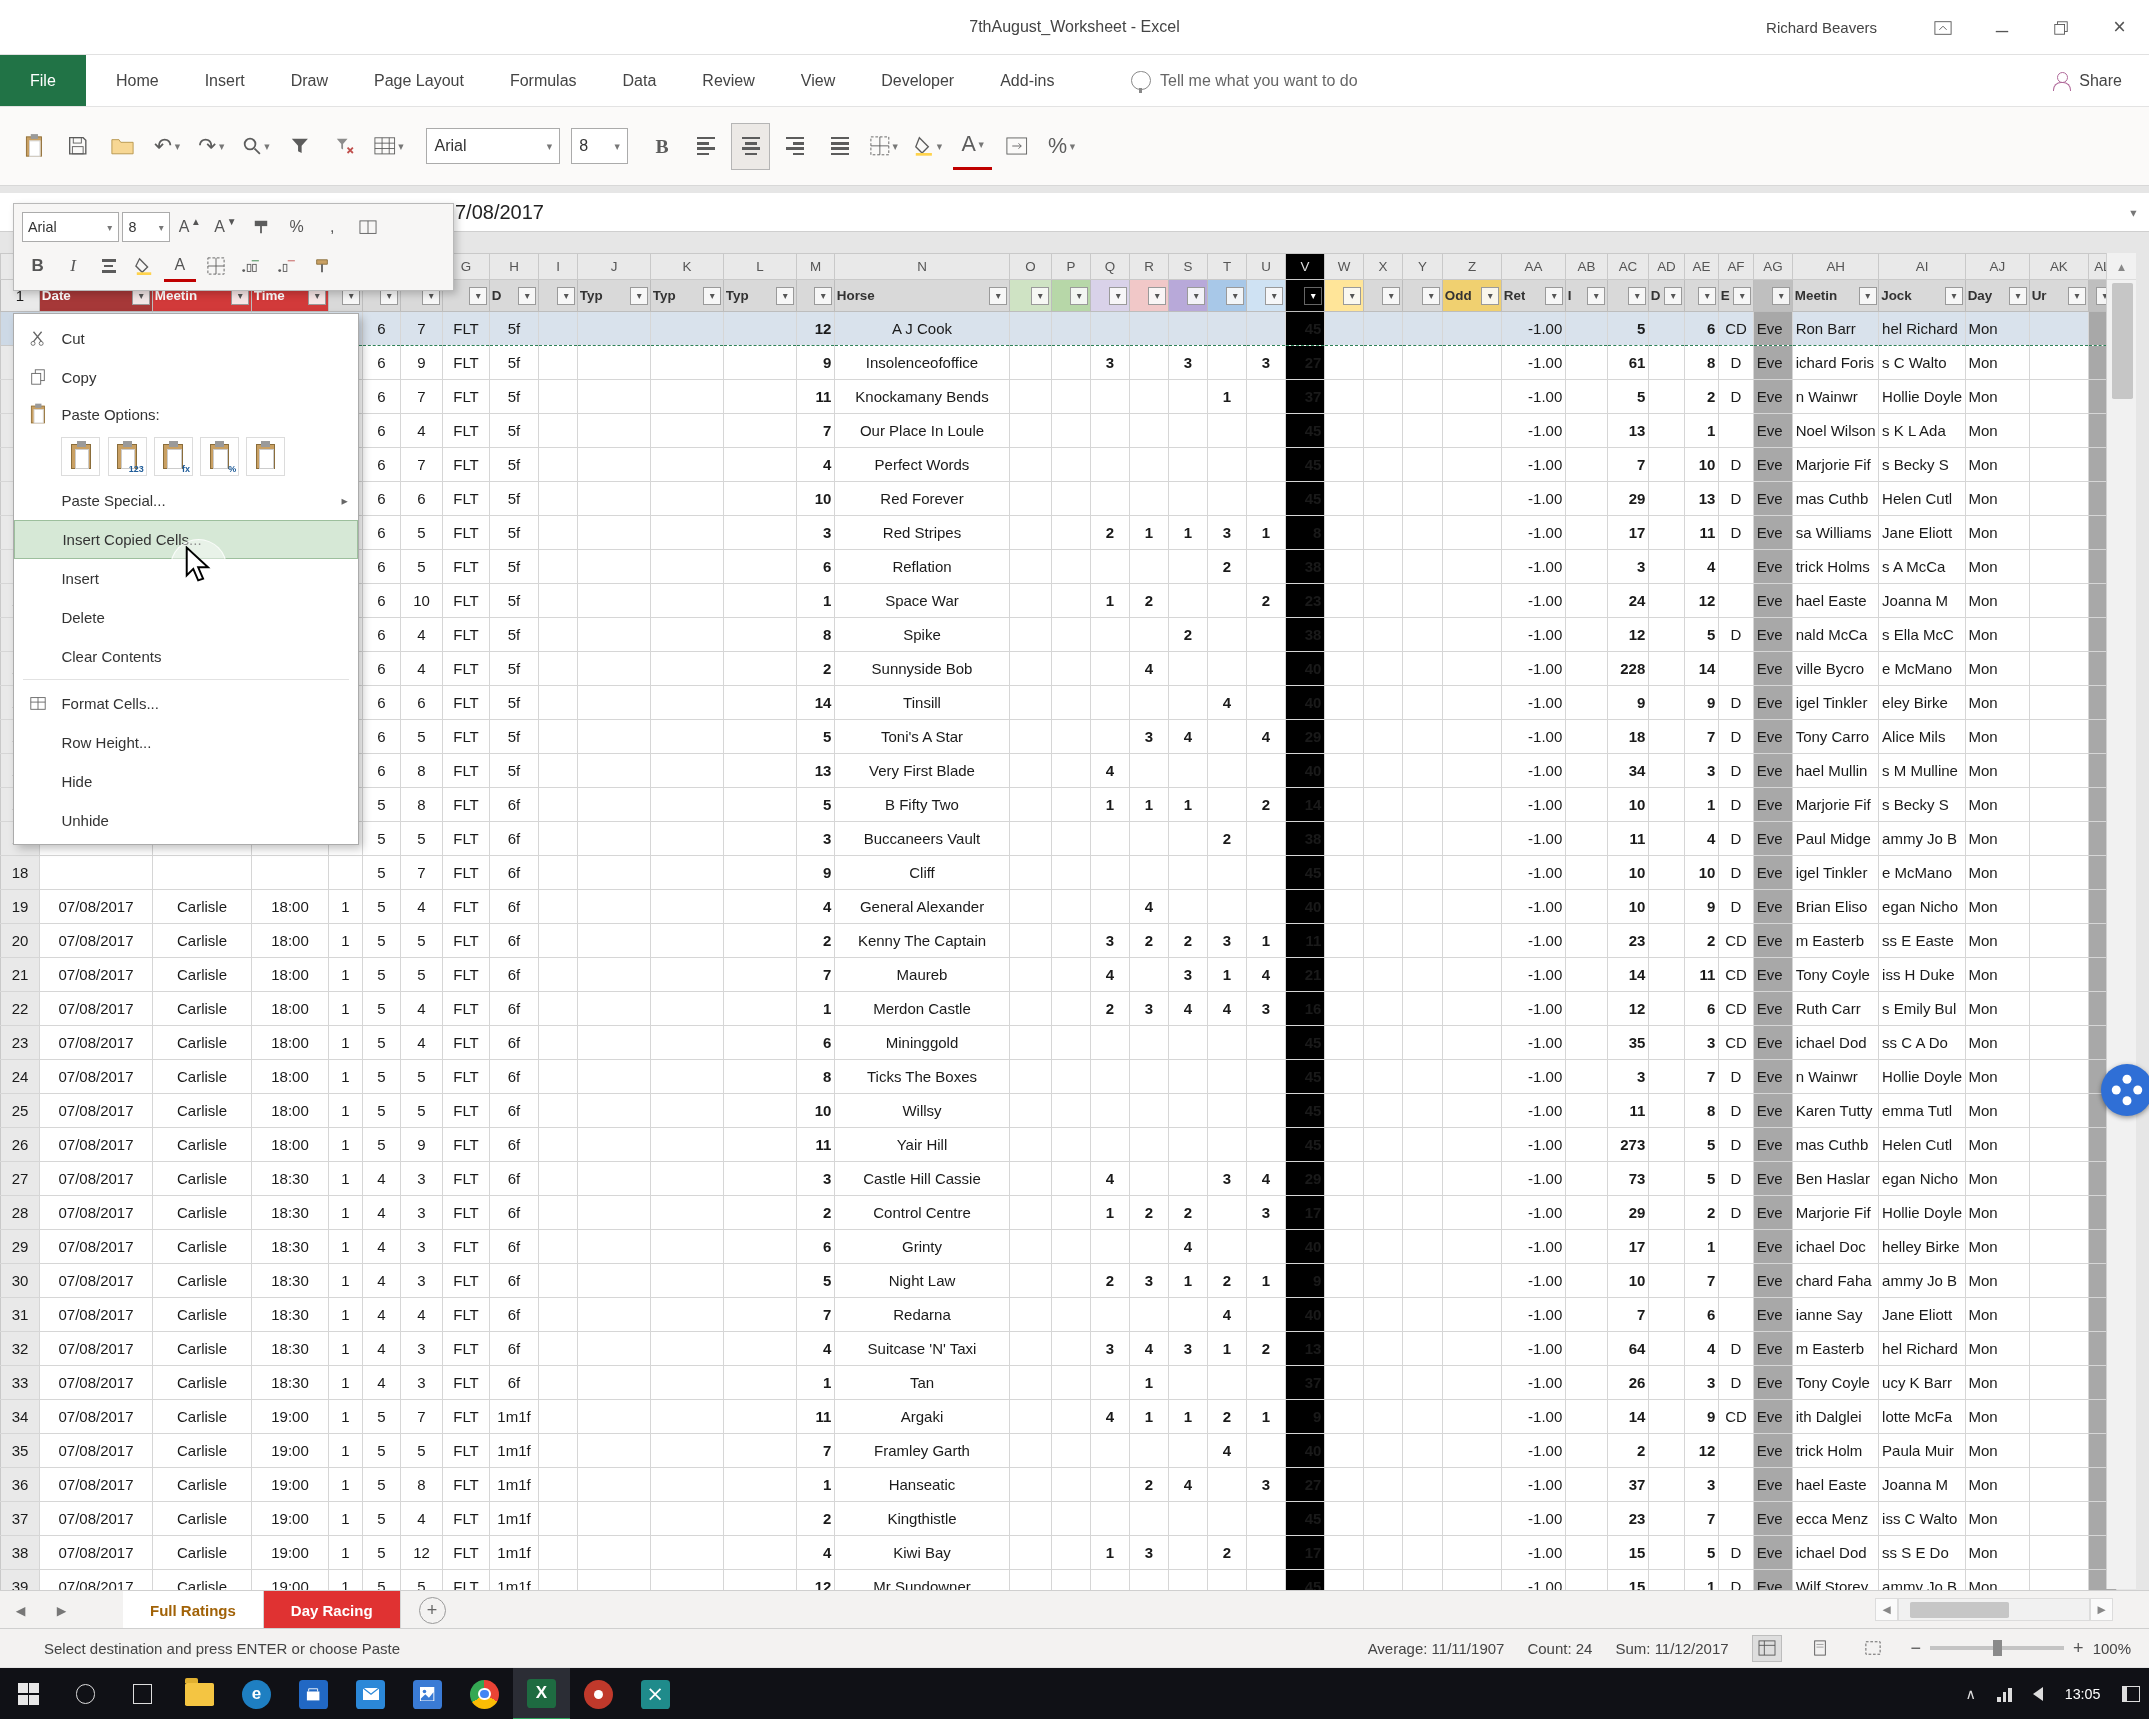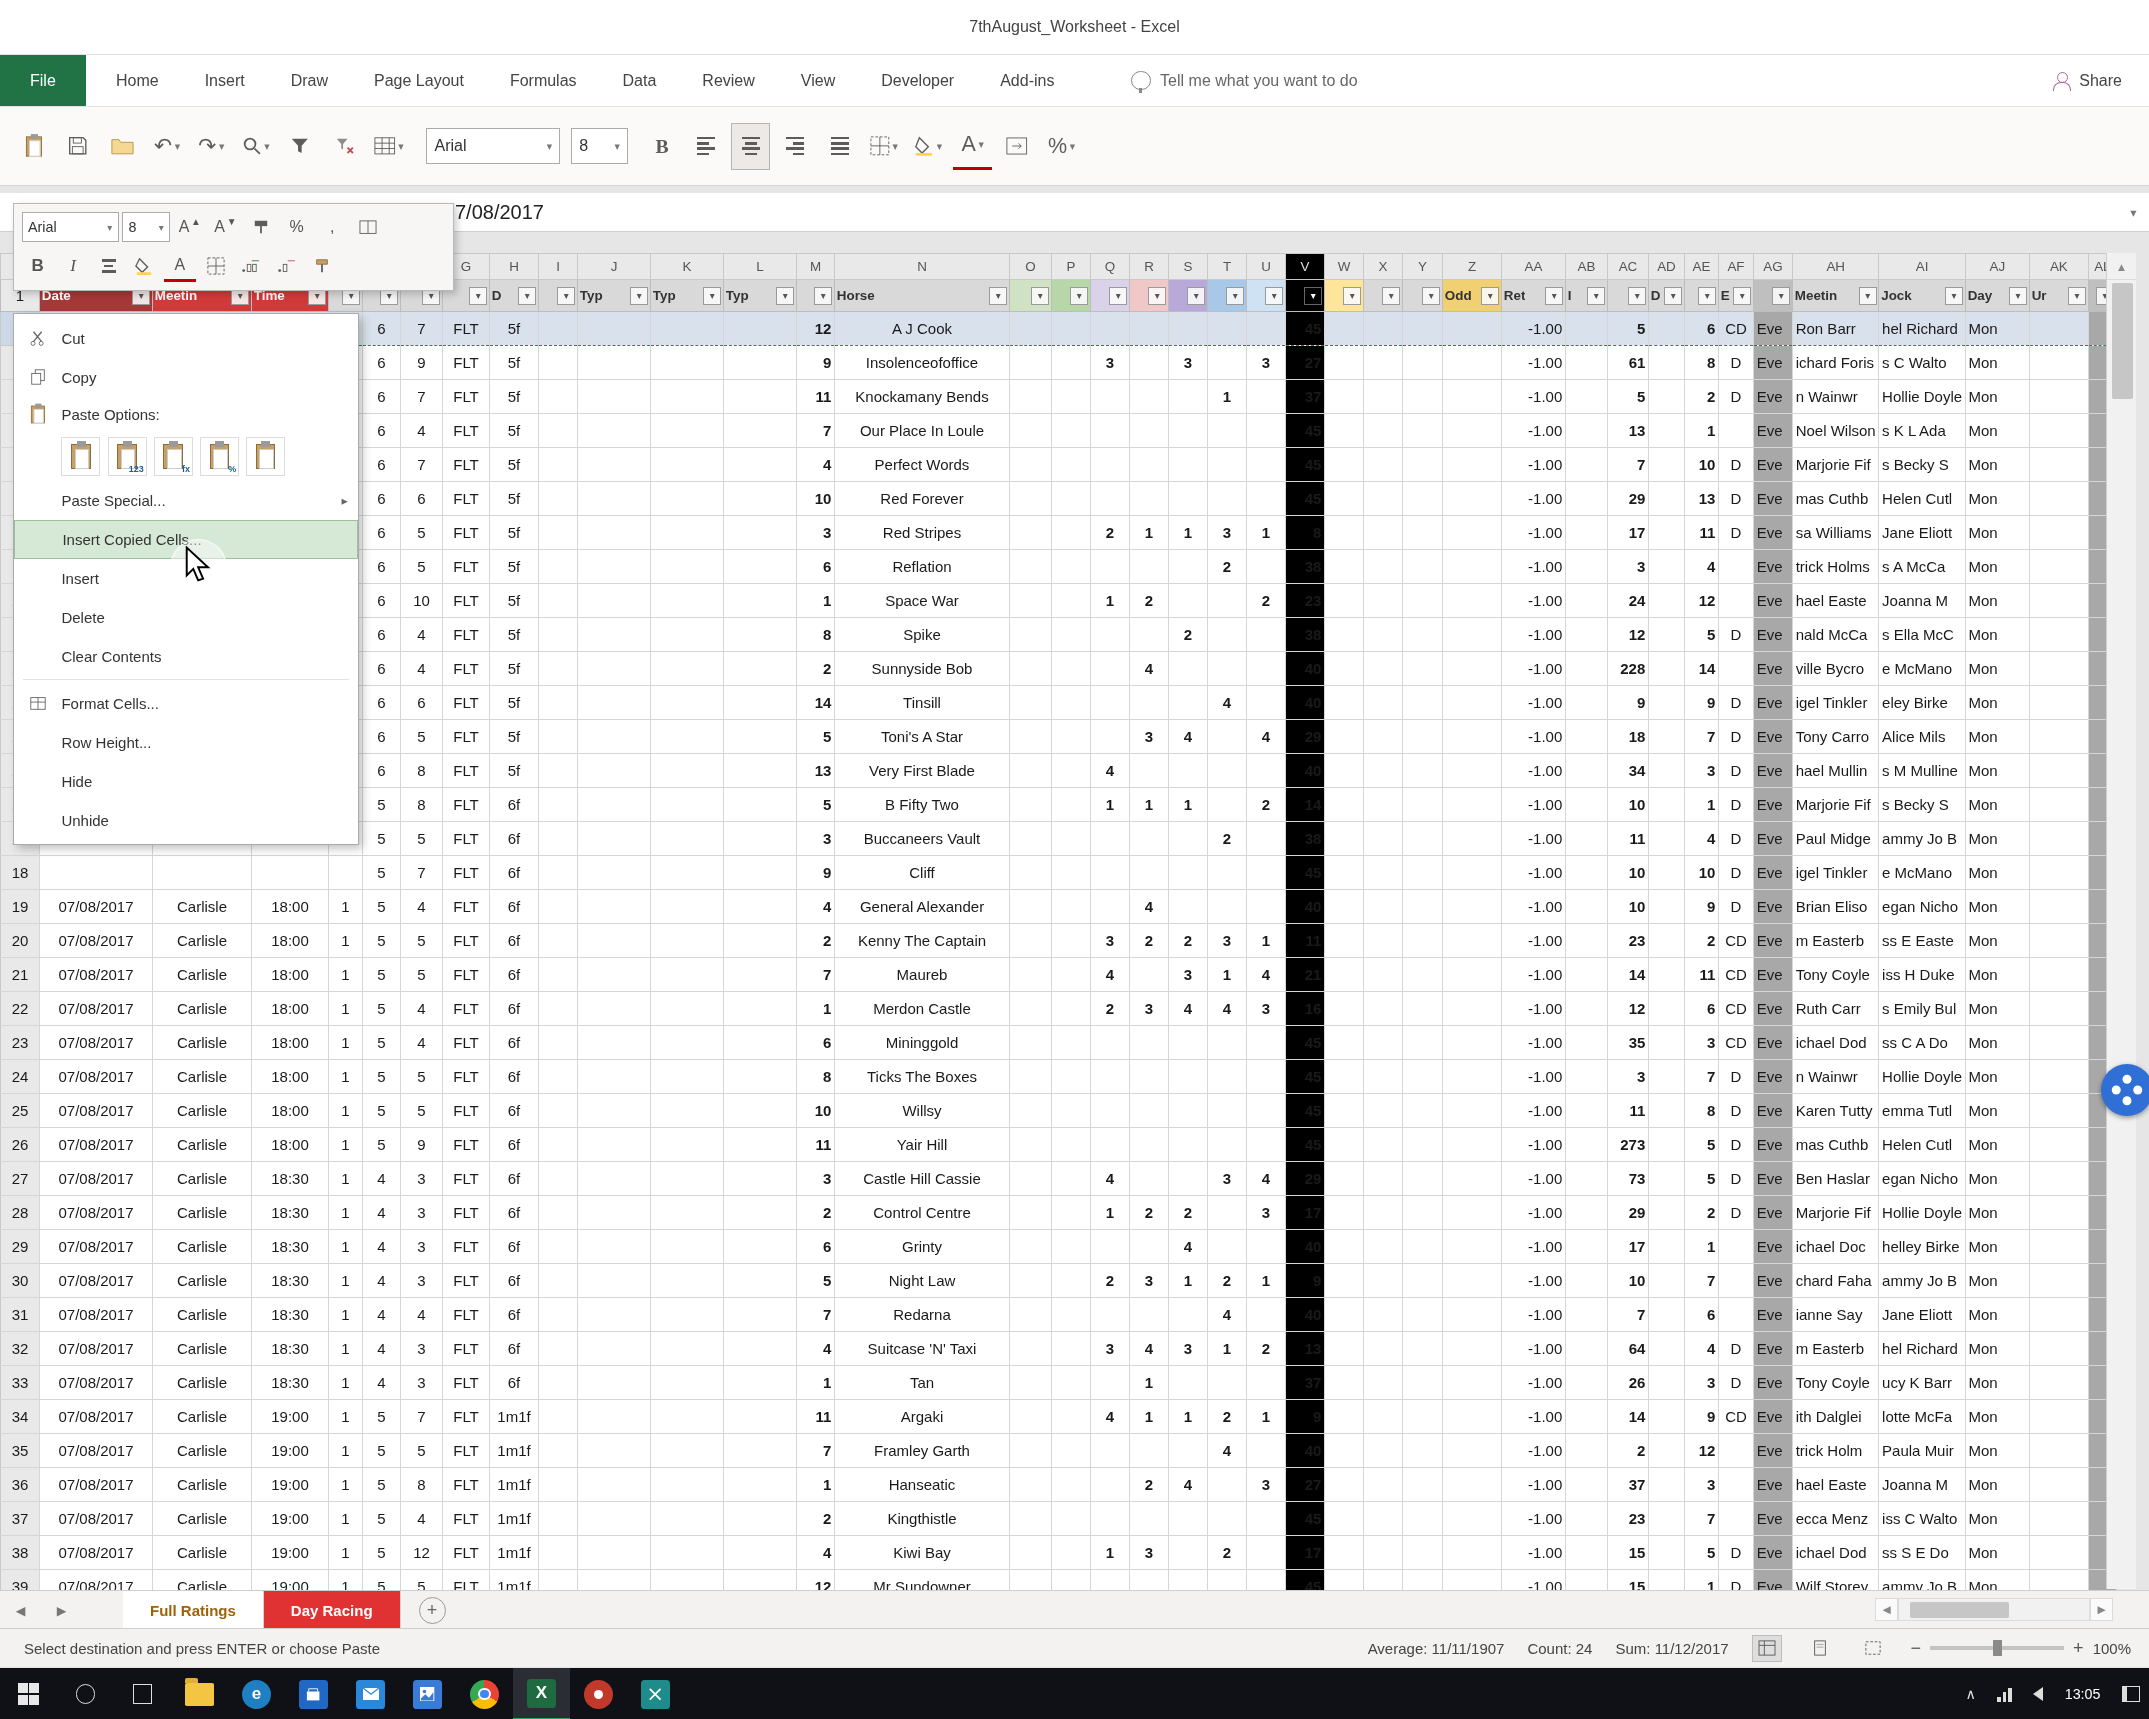--- a/index.html
+++ b/index.html
@@ -117,21 +117,21 @@
   .stab.active{background:#fff;color:#a16207;margin-left:41px}
   .stab.red{background:#e03232;color:#fff}
   .addtab{width:27px;height:27px;border:0.9px solid #9a9a9a;border-radius:50%;color:#666;display:flex;align-items:center;justify-content:center;font-size:18px;margin:auto 0 auto 18px}
   .hscroll{position:absolute;right:36px;top:7.2px;width:238px;height:23px;display:flex;align-items:center}
   .hs-btn{width:23px;height:23px;color:#888;font-size:10.7px;display:flex;align-items:center;justify-content:center;border:0.9px solid #dcdcdc;background:#fafafa}
   .hs-track{flex:1;height:23px;background:#f1f1f1;border:0.9px solid #dcdcdc;position:relative}
   .hs-thumb{position:absolute;left:10.7px;top:2.7px;width:99px;height:16px;background:#c6c6c6;border-radius:1.8px}
 
   
   .statusbar{top:1628px;left:0;width:2149px;height:39px;background:#f3f2f1;border-top:0.9px solid #cfcfcf;display:flex;align-items:center;font-size:15px;color:#444}
-  .sb-msg{margin-left:24px}
+  .sb-msg{margin-left:44px}
   .sb-right{position:absolute;right:18px;display:flex;align-items:center;gap:23px}
   .viewbtn{width:30px;height:27px;border:0.9px solid transparent;display:flex;align-items:center;justify-content:center}
   .viewbtn.on{background:#dedede;border-color:#bdbdbd}
   .zoomwrap{display:flex;align-items:center;gap:9px}
   .zslider{width:134px;height:3.6px;background:#c4c4c4;position:relative}
   .zslider .notch{position:absolute;left:50%;top:-4.5px;width:1.8px;height:12.5px;background:#a0a0a0}
   .zslider .zthumb{position:absolute;left:50%;top:-6.3px;width:9px;height:16px;background:#8a8a8a;margin-left:-4.5px}
   .zpm{font-size:18px;color:#555}
 
   
@@ -151,20 +151,41 @@
   .nbars i{width:3.6px;background:#ddd}
   .speaker{width:0;height:0;border-top:7.2px solid transparent;border-bottom:7.2px solid transparent;border-right:10.7px solid #ddd}
   .timetxt{font-size:14.3px;color:#fff}
   .notif{width:18px;height:16px;border:1.8px solid #ddd;border-left-width:5.4px}
 </style>
 </head>
 <body>
 
 <div class="abs titlebar">
   <div class="title-center">7thAugust_Worksheet  -  Excel</div>
+  <div class="tb-right">
+    <span class="tb-user">Richard Beavers</span>
+    <span class="winbtn">
+        <svg width="18" height="18" viewBox="0 0 20 20">
+          <rect x="1" y="3" width="18" height="14" fill="none" stroke="#555"></rect>
+          <path d="M6 12l4-4 4 4" fill="none" stroke="#555"></path>
+        </svg>
+      </span>
+    <span class="winbtn">
+        <svg width="16" height="16" viewBox="0 0 18 18">
+          <path d="M2 13h14" stroke="#555" stroke-width="1.5"></path>
+        </svg>
+      </span>
+    <span class="winbtn">
+        <svg width="16" height="16" viewBox="0 0 18 18">
+          <rect x="5" y="2" width="11" height="11" fill="none" stroke="#555"></rect>
+          <rect x="2" y="5" width="11" height="11" fill="#fff" stroke="#555"></rect>
+        </svg>
+      </span>
+    <span class="winbtn closebtn">×</span>
+  </div>
 </div>
 
 <div class="abs ribbontabs">
   <span class="rtab file">File</span>
   <span class="rtab">Home</span>
   <span class="rtab">Insert</span>
   <span class="rtab">Draw</span>
   <span class="rtab">Page Layout</span>
   <span class="rtab">Formulas</span>
   <span class="rtab">Data</span>

